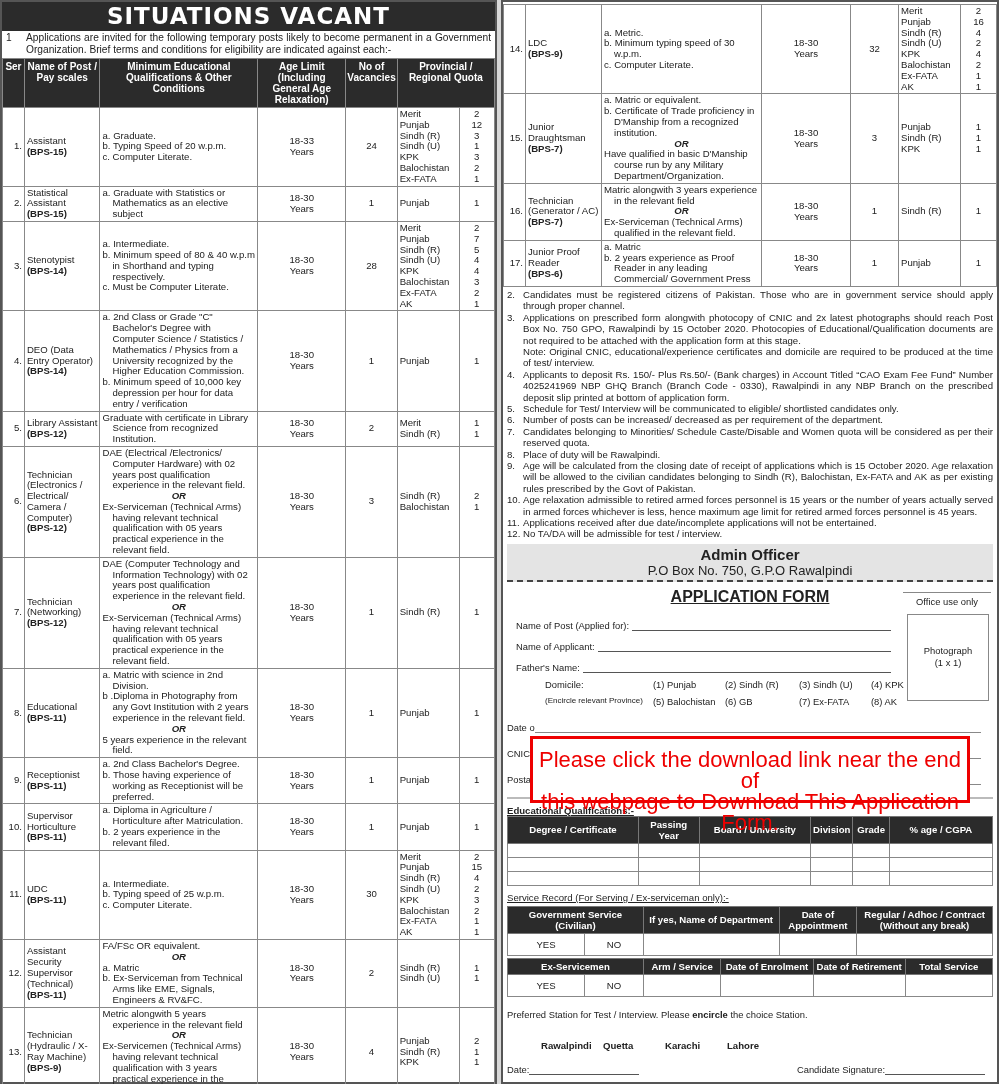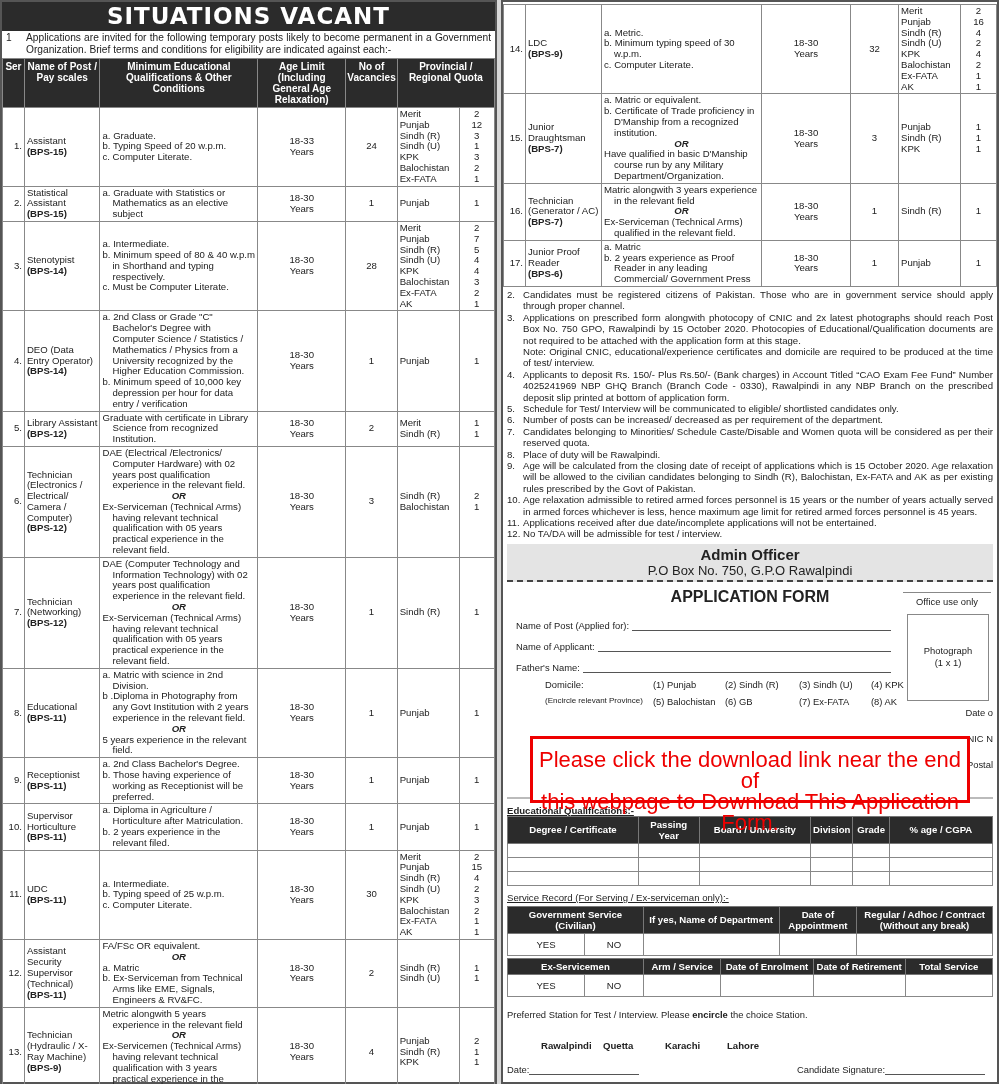--- a/index.html
+++ b/index.html
@@ -25,29 +25,29 @@
   .ql { display: block; padding-left: 10px; text-indent: -10px; }
   .or { display: block; text-align: center; font-weight: bold; font-style: italic; }
   .pl { display: block; }
   .notes { font-size: 9.6px; line-height: 11.4px; padding: 2px 4px; }
   .note { display: flex; text-align: justify; }
   .note .n { width: 16px; flex: none; }
   .admin { background: #e4e4e4; text-align: center; padding: 3px 0 2px 0; border-bottom: 2px dashed #444; margin: 2px 4px 0 4px; }
   .admin .t { font-weight: bold; font-size: 15px; line-height: 16px; }
   .admin .s { font-size: 13px; line-height: 15px; }
   .form { position: relative; padding: 0 4px; font-size: 9.4px; }
-  .form-title { text-align: center; font-weight: bold; font-size: 16px; margin-top: 6px; height: 22px; }
+  .form-title { text-align: center; font-weight: bold; font-size: 16px; text-decoration: underline; margin-top: 6px; height: 22px; }
   .office { position: absolute; right: 6px; top: 4px; width: 88px; text-align: center; font-size: 9.4px; border-top: 1px solid #888; padding-top: 3px; }
   .photo { position: absolute; right: 8px; top: 26px; width: 82px; height: 87px; border: 1px solid #888; font-size: 9.4px; text-align: center; padding-top: 30px; line-height: 12px; }
   .fline { display: flex; align-items: flex-end; height: 21px; width: 384px; }
   .fline .lbl { white-space: nowrap; margin-left: 9px; }
   .fline .ul { flex: 1; border-bottom: 1px solid #555; margin-left: 3px; height: 10px; }
   .dom { display: grid; grid-template-columns: 108px 72px 74px 72px 60px; margin-top: 6px; row-gap: 6px; font-size: 9.4px; margin-left: 38px; }
   .dom .sm { font-size: 8px; }
-  .blank { height: 26px; display: flex; align-items: flex-end; flex-direction: column; }
+  .blank { height: 26px; display: flex; align-items: flex-end; }
   .blank .lbl { white-space: nowrap; }
   .blank .ul { flex: 1; border-bottom: 1px solid #888; height: 10px; margin-right: 12px; }
   .sect { font-weight: bold; font-size: 9.6px; text-decoration: underline; margin-top: 6px; }
   .sect.plain { font-weight: normal; }
   table.ft { border-collapse: collapse; width: 100%; font-size: 9.6px; }
   table.ft th { background: #2b2b2b; color: #fff; border: 1px solid #777; padding: 2px; font-weight: bold; text-align: center; line-height: 11px; }
   table.ft td { border: 1px solid #888; height: 14px; text-align: center; }
   .pref { margin-top: 12px; font-size: 9.4px; }
   .stations { display: flex; gap: 0; margin-top: 20px; font-weight: bold; font-size: 9.6px; padding-left: 34px; }
   .stations span { width: 62px; }

